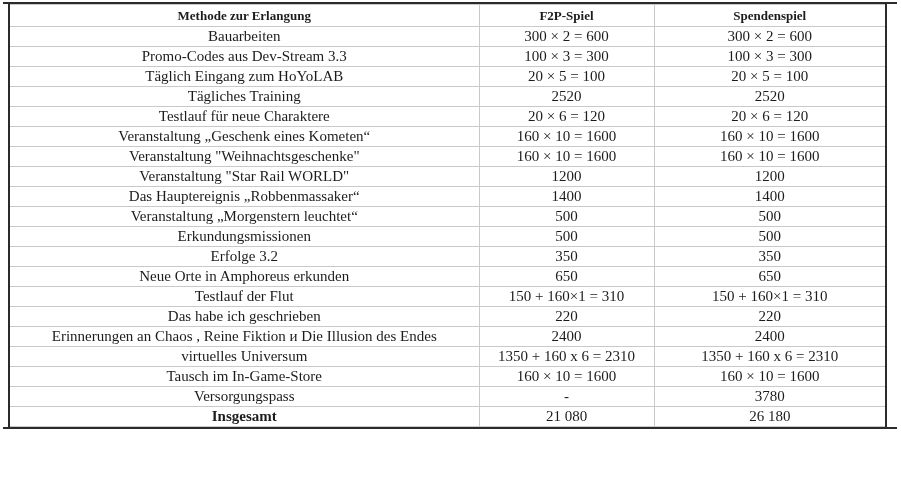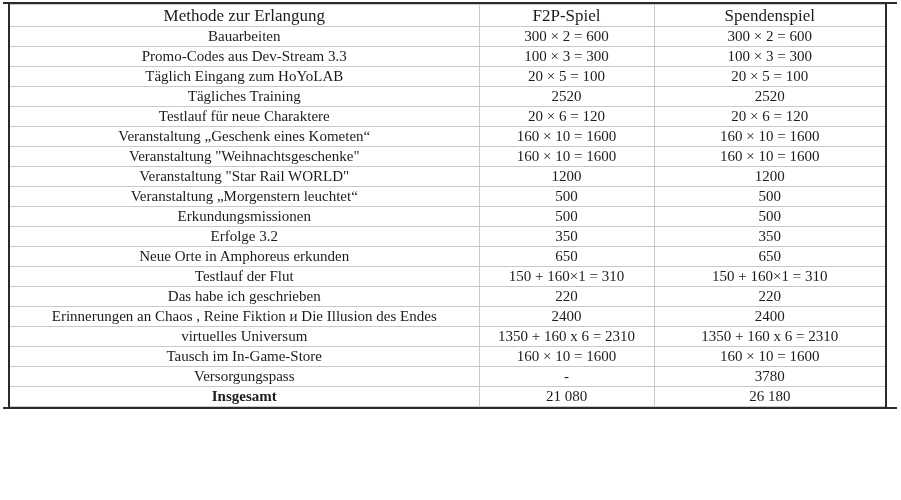--- a/index.html
+++ b/index.html
@@ -41,22 +41,22 @@
     border: 1px solid #c9c9c9;
     text-align: center;
     vertical-align: middle;
     padding: 0 4px;
     height: 19px;
     line-height: 1.05;
     white-space: nowrap;
     overflow: hidden;
   }
   table.rewards th {
-    font-weight: normal;
-    font-size: 17px;
+    font-weight: bold;
+    font-size: 13px;
     height: 21px;
   }
   table.rewards tr.total td.method-cell {
     font-weight: bold;
   }
 </style>
 </head>
 <body>
 
 <div class="page">
@@ -109,20 +109,25 @@
             <td class="method-cell">Veranstaltung "Weihnachtsgeschenke"</td>
             <td class="f2p-cell">160 × 10 = 1600</td>
             <td class="spendenspiel-cell">160 × 10 = 1600</td>
           </tr>
           <tr>
             <td class="method-cell">Veranstaltung "Star Rail WORLD"</td>
             <td class="f2p-cell">1200</td>
             <td class="spendenspiel-cell">1200</td>
           </tr>
           <tr>
+            <td class="method-cell">Das Hauptereignis „Robbenmassaker“</td>
+            <td class="f2p-cell">1400</td>
+            <td class="spendenspiel-cell">1400</td>
+          </tr>
+          <tr>
             <td class="method-cell">Veranstaltung „Morgenstern leuchtet“</td>
             <td class="f2p-cell">500</td>
             <td class="spendenspiel-cell">500</td>
           </tr>
           <tr>
             <td class="method-cell">Erkundungsmissionen</td>
             <td class="f2p-cell">500</td>
             <td class="spendenspiel-cell">500</td>
           </tr>
           <tr>

